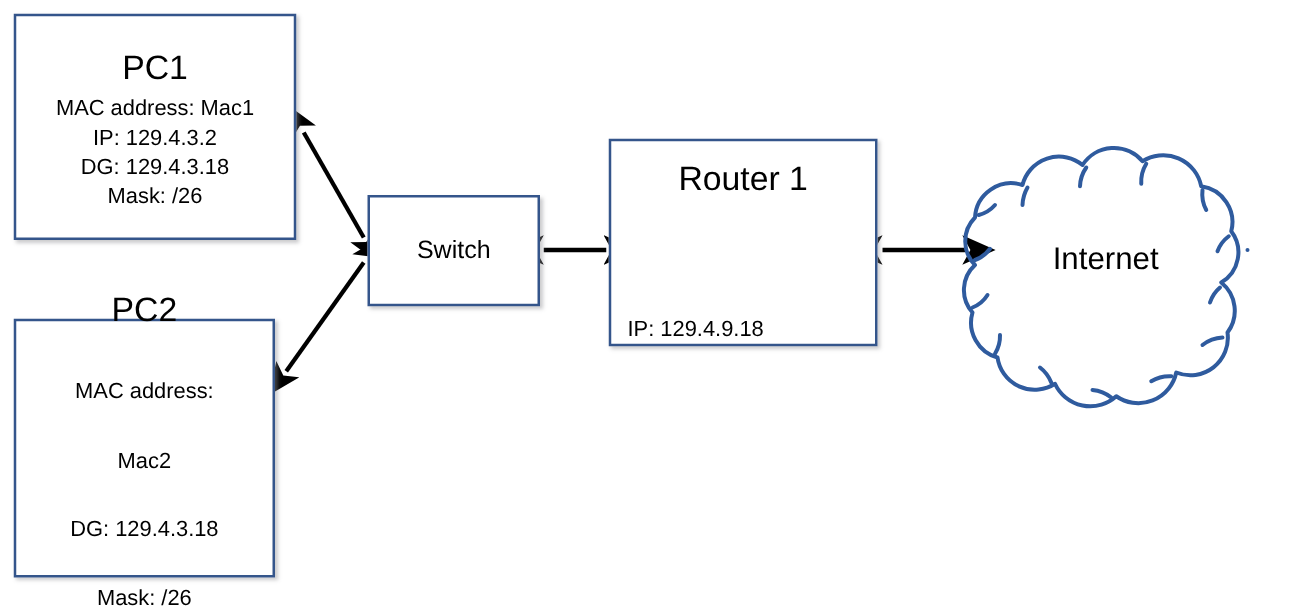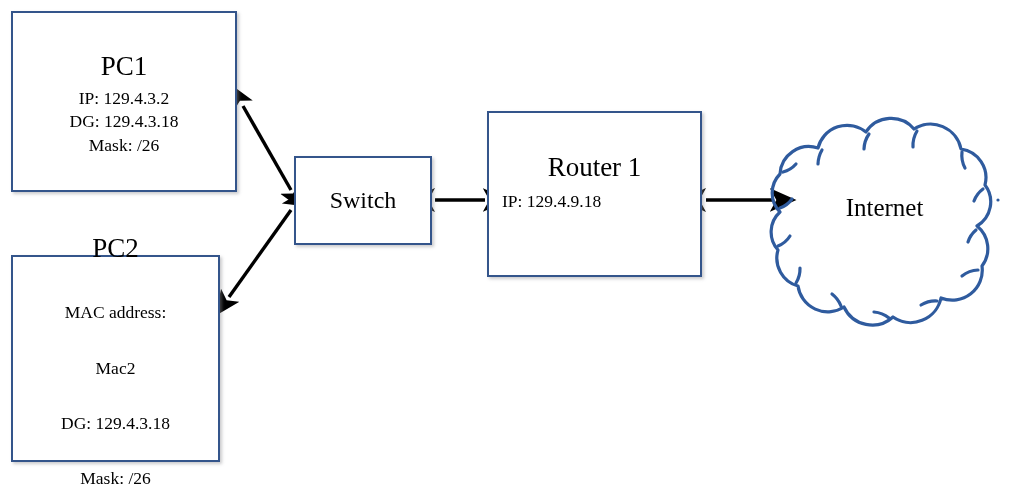--- a/index.html
+++ b/index.html
@@ -14,21 +14,20 @@
     overflow: hidden;
     font-family: "Liberation Sans", sans-serif;
     color: #000000;
   }
   #diagram-canvas {
     position: absolute;
     left: 0;
     top: 0;
     width: 1034px;
     height: 450px;
-    font-family: Liberation Serif, serif;
   }
   .node-box {
     position: absolute;
     box-sizing: border-box;
     background: #ffffff;
     border: 2px solid #34558B;
     box-shadow: 2px 2px 3px rgba(140,140,145,0.45);
     display: flex;
     flex-direction: column;
     align-items: center;
@@ -70,31 +69,31 @@
   }
   #pc2-box .node-title { margin-bottom: 4px; }
 
   
   #switch-box {
     left: 294px;
     top: 156px;
     width: 138px;
     height: 89px;
   }
-  #switch-box .node-title { font-size: 24px; }
+  #switch-box .node-title { font-size: 20px; }
 
   
   #router-box {
     left: 487px;
     top: 111px;
     width: 215px;
     height: 166px;
     align-items: stretch;
-    justify-content: flex-start;
-    padding: 38px 0 0 0;
+    justify-content: space-between;
+    padding: 14px 0 0 0;
   }
   #router-box .node-title {
     text-align: center;
     margin-bottom: 6px;
   }
   #router-box .router-details {
     padding-left: 13px;
   }
   #router-box .node-line {
     text-align: left;
@@ -158,20 +157,21 @@
 
     <line x1="291" y1="210" x2="229" y2="297" stroke="#000000" stroke-width="3.4" marker-start="url(#ah-start)" marker-end="url(#ah-end)"></line>
 
     <line x1="435" y1="200" x2="485" y2="200" stroke="#000000" stroke-width="3.6" marker-start="url(#ah-start)" marker-end="url(#ah-end)"></line>
 
     <line x1="706" y1="200" x2="772" y2="200" stroke="#000000" stroke-width="3.6" marker-start="url(#ah-start)" marker-end="url(#ah-end)"></line>
   </svg>
 
   <div class="node-box" id="pc1-box">
     <div class="node-title">PC1</div>
+    <div class="node-line">MAC address: Mac1</div>
     <div class="node-line">IP: 129.4.3.2</div>
     <div class="node-line">DG: 129.4.3.18</div>
     <div class="node-line">Mask: /26</div>
   </div>
 
   <div class="node-box" id="pc2-box">
     <div class="node-title">PC2</div>
     <div class="node-line">MAC address:</div>
     <div class="node-line">Mac2</div>
     <div class="node-line">DG: 129.4.3.18</div>

